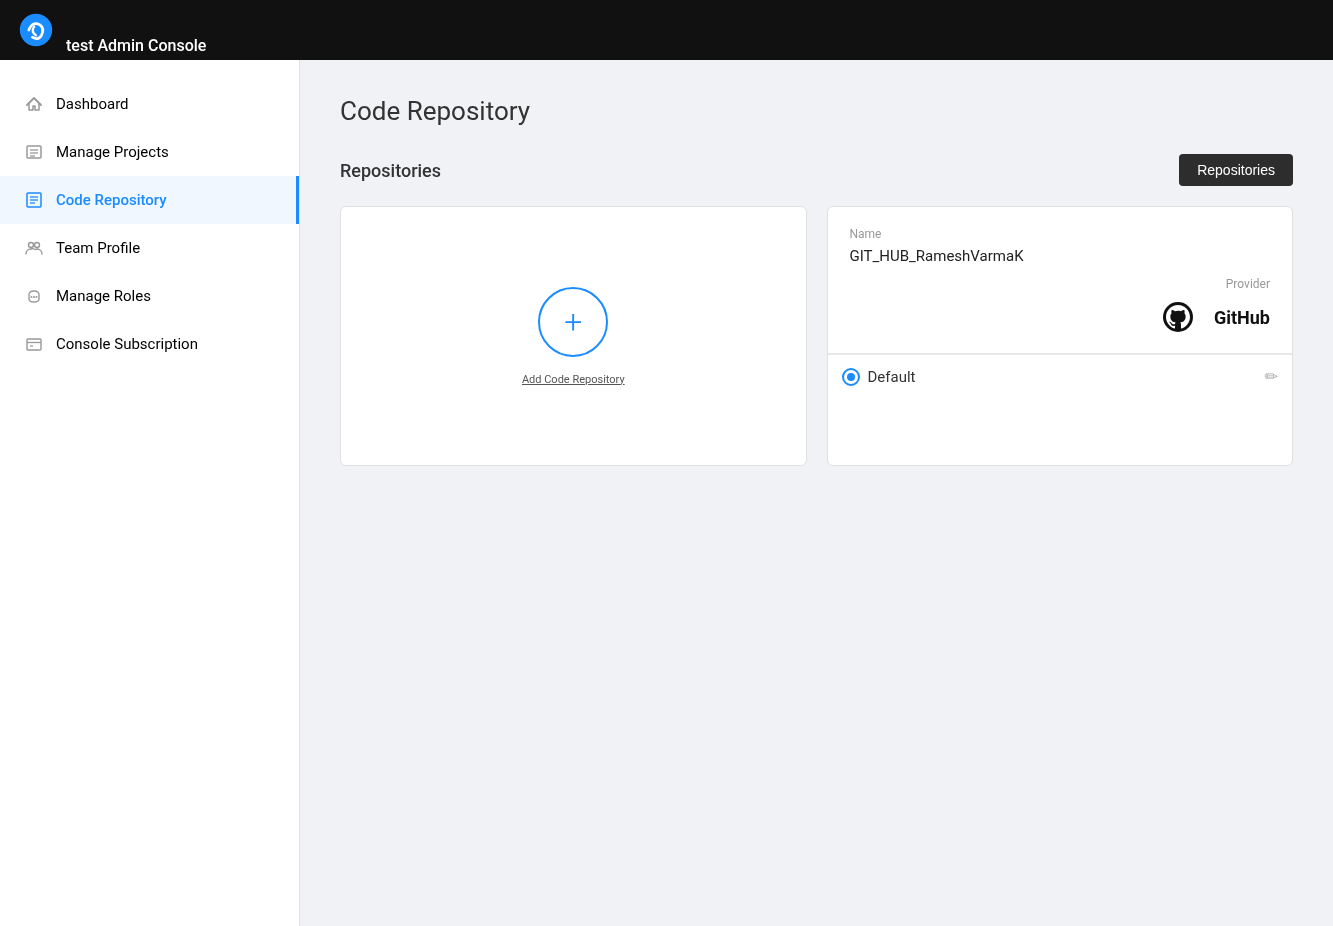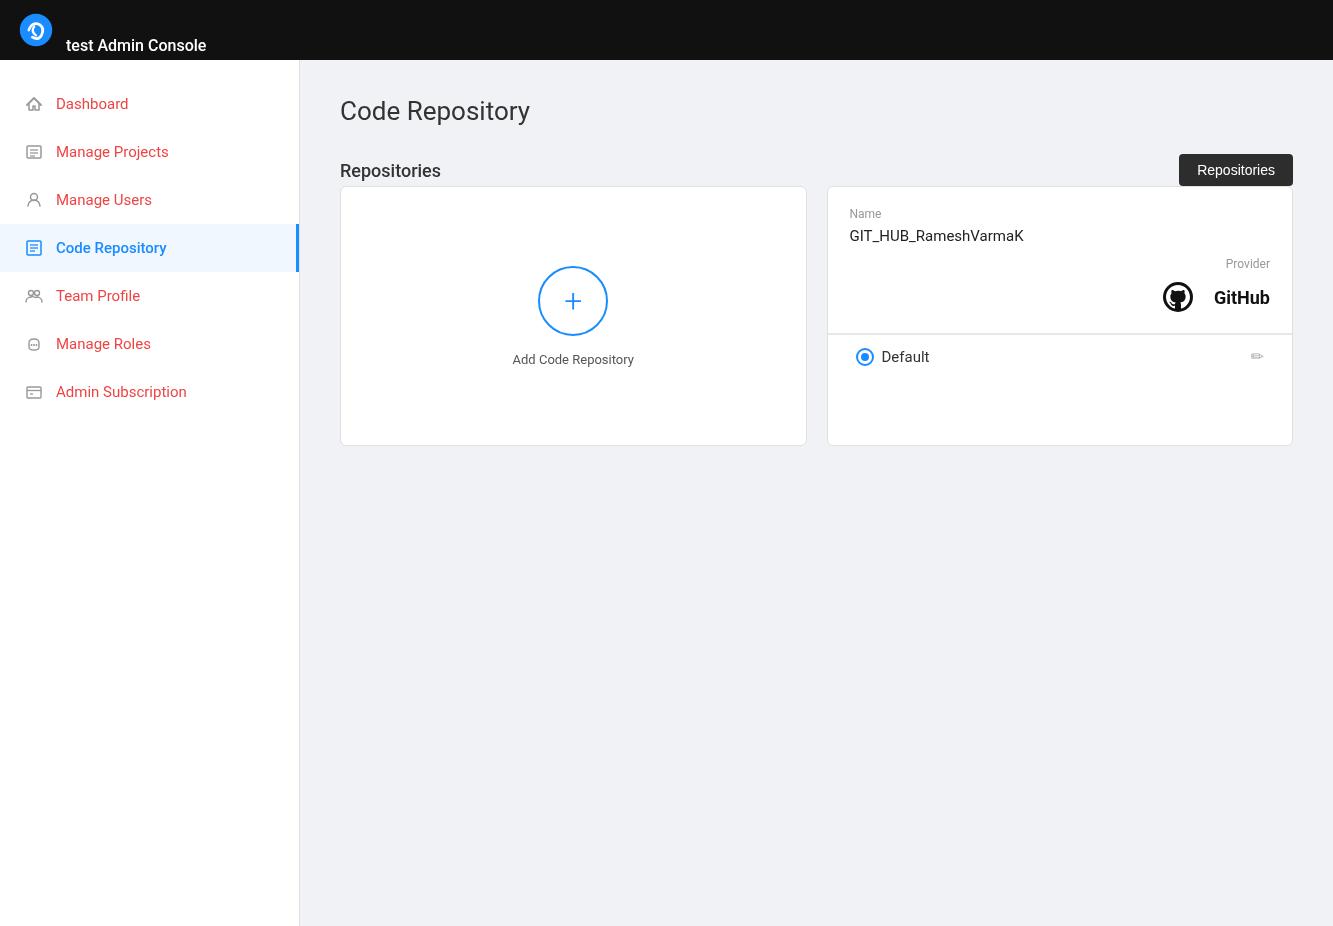--- a/index.html
+++ b/index.html
@@ -38,21 +38,21 @@
       border-right: 1px solid #e0e0e0;
       padding: 20px 0;
       flex-shrink: 0;
     }
     .sidebar-item {
       display: flex;
       align-items: center;
       gap: 12px;
       padding: 14px 24px;
       cursor: pointer;
-      color: #ef4444;
+      color: #000000;
       font-size: 15px;
       position: relative;
     }
     .sidebar-item.active {
       color: #1a8cff;
       background: #f0f7ff;
       font-weight: 500;
     }
     .sidebar-item.active::after {
       content: '';
@@ -82,20 +82,21 @@
     .page-title {
       font-size: 26px;
       font-weight: 400;
       color: #333;
       margin-bottom: 28px;
     }
     .section-header {
       display: flex;
       align-items: center;
       justify-content: space-between;
+      margin-bottom: 20px;
     }
     .section-title {
       font-size: 18px;
       font-weight: 500;
       color: #333;
     }
     .repositories-btn {
       background: #2d2d2d;
       color: #fff;
       padding: 8px 18px;
@@ -132,21 +133,22 @@
       border-radius: 50%;
       display: flex;
       align-items: center;
       justify-content: center;
       color: #1a8cff;
       font-size: 32px;
       font-weight: 300;
     }
     .add-repo-label {
       color: #555;
-      font-size: 13px;
+      font-size: 11px;
+      text-decoration: underline;
     }
 
     
     .repo-card {
       flex: 1;
       background: #fff;
       border: 1px solid #e0e0e0;
       border-radius: 6px;
       overflow: hidden;
       min-height: 260px;
@@ -189,21 +191,21 @@
       margin-top: 4px;
     }
     .github-octocat {
       width: 32px;
       height: 32px;
     }
     .repo-card-bottom {
       padding: 20px 22px;
     }
     .repo-card-footer {
-      padding: 12px 28px;
+      padding: 12px 14px;
       border-top: 1px solid #e8e8e8;
       display: flex;
       align-items: center;
       justify-content: space-between;
     }
     .default-radio {
       display: flex;
       align-items: center;
       gap: 8px;
       font-size: 15px;
@@ -261,29 +263,20 @@
         <svg width="18" height="18" viewBox="0 0 18 18" fill="none">
           <rect x="2" y="3" width="14" height="12" rx="1" stroke="#999" stroke-width="1.5"></rect>
           <line x1="5" y1="7" x2="13" y2="7" stroke="#999" stroke-width="1.3"></line>
           <line x1="5" y1="10" x2="13" y2="10" stroke="#999" stroke-width="1.3"></line>
           <line x1="5" y1="13" x2="10" y2="13" stroke="#999" stroke-width="1.3"></line>
         </svg>
       </span>
       <span>Manage Projects</span>
     </div>
 
-    <div class="sidebar-item">
-      <span class="sidebar-icon">
-        <svg width="18" height="18" viewBox="0 0 18 18" fill="none">
-          <circle cx="9" cy="6" r="3.5" stroke="#999" stroke-width="1.5"></circle>
-          <path d="M3 15c0-3.3 2.7-6 6-6s6 2.7 6 6" stroke="#999" stroke-width="1.5" stroke-linecap="round"></path>
-        </svg>
-      </span>
-      <span>Manage Users</span>
-    </div>
 
     <div class="sidebar-item active">
       <span class="sidebar-icon">
         <svg width="18" height="18" viewBox="0 0 18 18" fill="none">
           <rect x="2" y="2" width="14" height="14" rx="1" stroke="#1a8cff" stroke-width="1.5"></rect>
           <line x1="5" y1="6" x2="13" y2="6" stroke="#1a8cff" stroke-width="1.3"></line>
           <line x1="5" y1="9" x2="13" y2="9" stroke="#1a8cff" stroke-width="1.3"></line>
           <line x1="5" y1="12" x2="10" y2="12" stroke="#1a8cff" stroke-width="1.3"></line>
         </svg>
       </span>
@@ -316,21 +309,21 @@
     </div>
 
     <div class="sidebar-item">
       <span class="sidebar-icon">
         <svg width="18" height="18" viewBox="0 0 18 18" fill="none">
           <rect x="2" y="4" width="14" height="11" rx="1" stroke="#999" stroke-width="1.4"></rect>
           <line x1="2" y1="7.5" x2="16" y2="7.5" stroke="#999" stroke-width="1.3"></line>
           <line x1="5" y1="11" x2="8" y2="11" stroke="#999" stroke-width="1.3"></line>
         </svg>
       </span>
-      <span>Admin Subscription</span>
+      <span>Console Subscription</span>
     </div>
 
   </nav>
 
   <main class="main">
     <h1 class="page-title">Code Repository</h1>
 
     <div class="section-header">
       <span class="section-title">Repositories</span>
       <button class="repositories-btn">Repositories</button>

